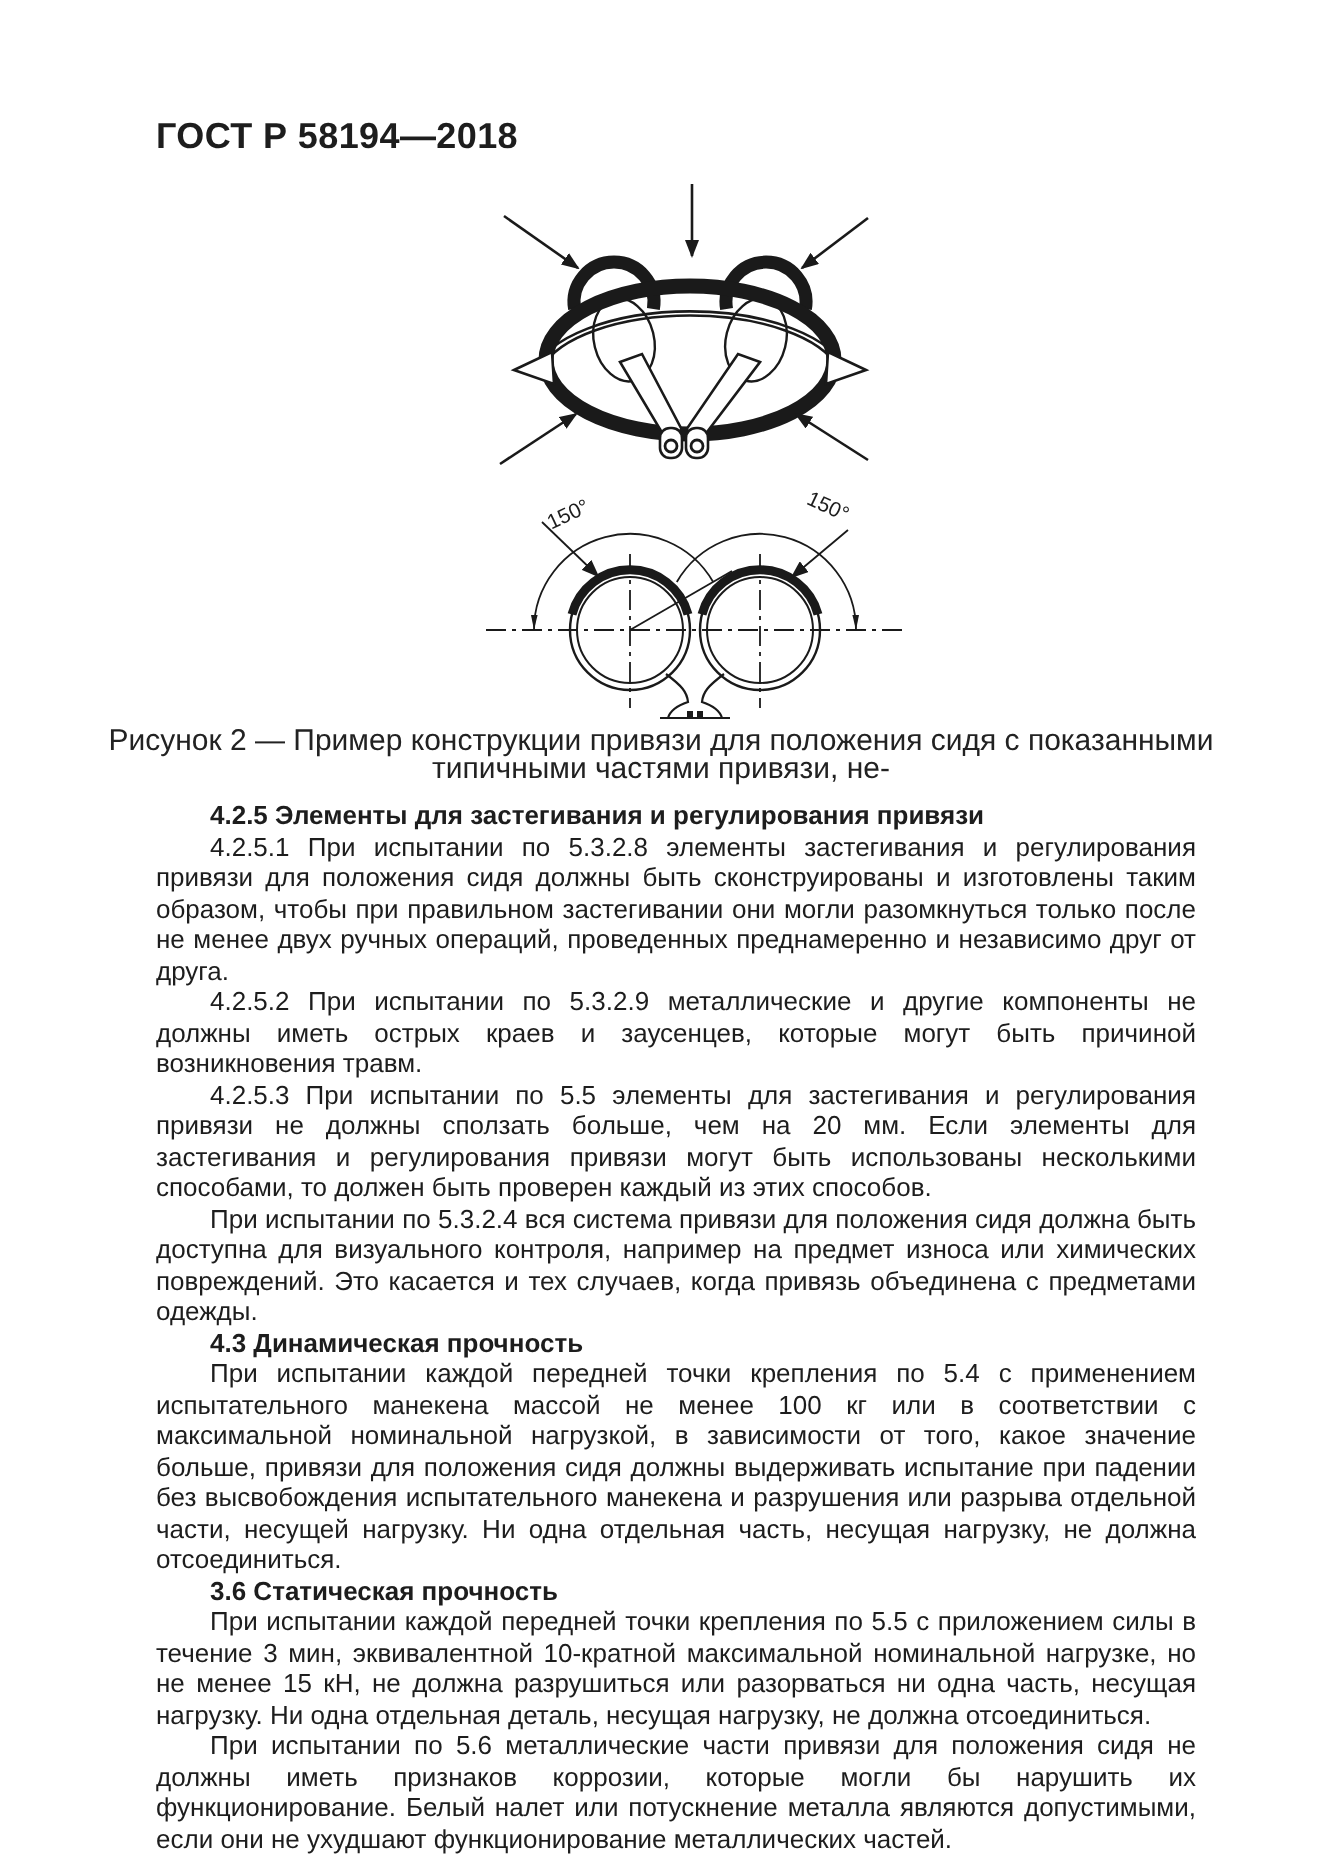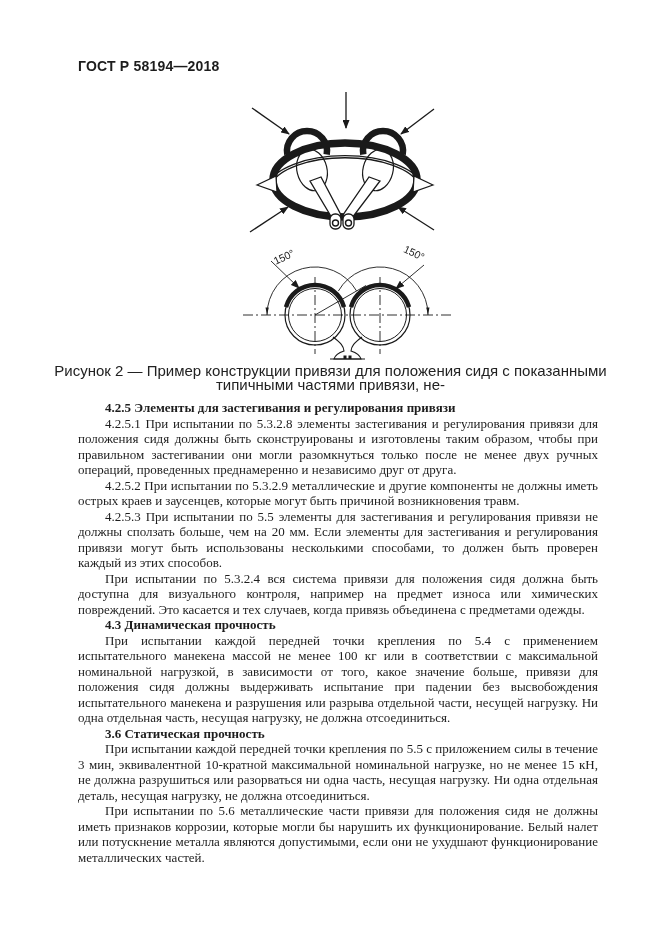--- a/index.html
+++ b/index.html
@@ -2,33 +2,33 @@
 <html><head>
 <meta charset="utf-8">
 <style>
   html,body { margin:0; padding:0; background:#ffffff; }
   .page {
     position:relative; width:661px; height:935px; background:#ffffff;
     font-family:"Liberation Sans", sans-serif; color:#1d1d1d; overflow:hidden;
   }
   .doc-header {
     position:absolute; left:78px; top:58px;
-    font-size:14px; font-weight:bold; letter-spacing:0.2px;
+    font-size:18px; font-weight:bold; letter-spacing:0.2px;
   }
   .fig-a { position:absolute; left:215px; top:88px; }
   .fig-b { position:absolute; left:235px; top:246px; }
   .fig-caption {
     position:absolute; left:40px; top:364px; width:581px;
     text-align:center; font-size:15px; line-height:13.8px; color:#222;
   }
   .body-text {
     position:absolute; left:78px; top:400px; width:520px;
     font-size:13px; line-height:15.5px; text-align:justify;
   }
-  .body-text p { margin:0; text-indent:27px;font-family:Liberation Serif, serif; }
+  .body-text p { margin:0; text-indent:27px; }
   .h-sub  { font-weight:bold; margin:0; text-indent:27px; }
   .h-main { font-weight:bold; margin:7px 0 3px 0; text-indent:27px; }
   svg { display:block; }
 </style>
 </head>
 <body>
 
 <div class="page">
 
   <div class="doc-header">ГОСТ Р 58194—2018</div>

